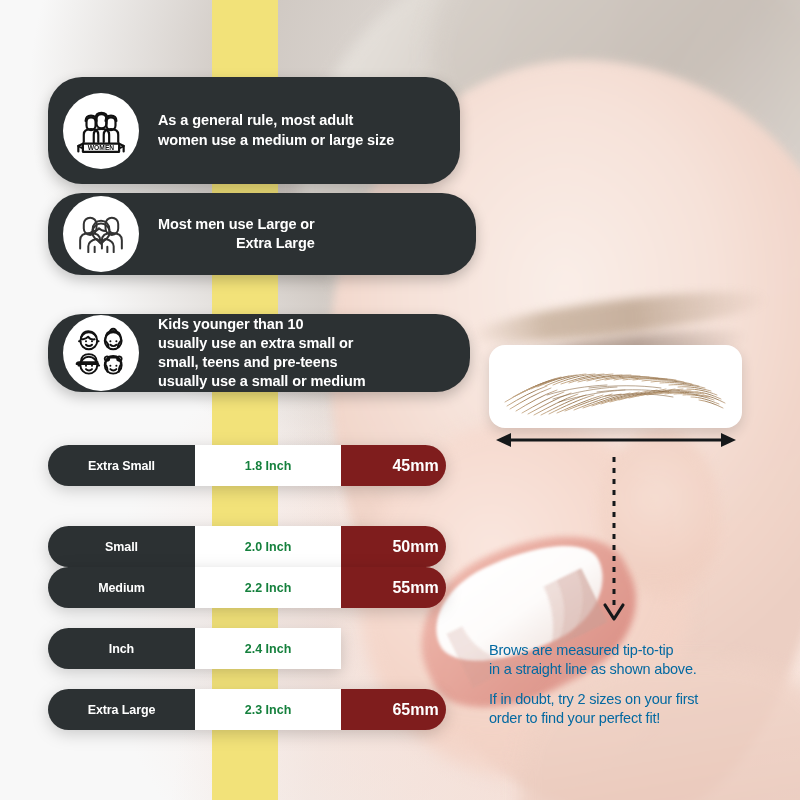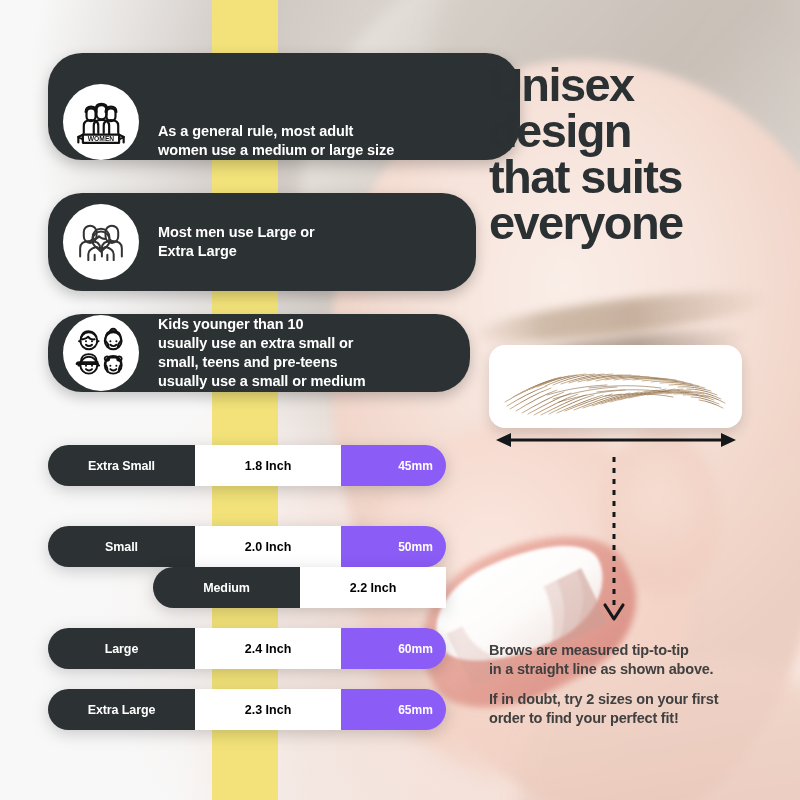--- a/index.html
+++ b/index.html
@@ -138,28 +138,28 @@
     flex:0 0 147px;
     background:#2c3133;
     border-radius:23px 0 0 23px;
     color:#fff;font-size:12.5px;font-weight:bold;
     display:flex;align-items:center;justify-content:center;
     letter-spacing:-.1px;
   }
   .cell-inch{
     flex:0 0 146px;
     background:#ffffff;
-    color:#000000;font-size:12.5px;font-weight:bold;
+    color:#15803d;font-size:12.5px;font-weight:bold;
     display:flex;align-items:center;justify-content:center;
   }
   .cell-mm{
     flex:1 1 auto;
-    background:#8b5cf6;
+    background:#7f1d1d;
     border-radius:0 23px 23px 0;
-    color:#fff;font-size:12px;font-weight:bold;
+    color:#fff;font-size:16px;font-weight:bold;
     display:flex;align-items:center;justify-content:center;padding-left:44px;
   }
 
   
   .headline{
     position:absolute;left:489px;top:62px;width:300px;
     color:#2b3133;
     font-size:47px;
     font-weight:bold;
     line-height:.98;
@@ -170,21 +170,21 @@
     position:absolute;left:489px;top:345px;width:253px;height:83px;
     background:#ffffff;border-radius:16px;
     box-shadow:0 5px 13px rgba(0,0,0,.14);
     overflow:hidden;
   }
   .brow-card svg{display:block;}
   .measure-arrow{position:absolute;left:494px;top:430px;width:244px;height:20px;}
   .dash-arrow{position:absolute;left:585px;top:455px;width:60px;height:170px;}
   .note{
     position:absolute;left:489px;width:300px;
-    color:#404040;font-size:14.5px;font-weight:bold;line-height:1.3;
+    color:#0369a1;font-size:14.5px;font-weight:normal;line-height:1.3;
     letter-spacing:-.2px;white-space:pre-line;
   }
   .note-1{top:641px;}
   .note-2{top:690px;}
 </style>
 </head>
 <body>
 
 <div id="stage">
 
@@ -198,21 +198,21 @@
     <div class="bg-brow"></div>
     <div class="bg-eye"></div>
     <div class="bg-mouth"></div>
     <div class="bg-teeth"></div>
     <div class="bg-teeth-edge"></div>
     <div class="bg-neck"></div>
   </div>
 
   <div class="stripe"></div>
 
-  <div class="card" style="top:53px;width:472px;height:107px;align-items:flex-end;">
+  <div class="card" style="top:77px;width:412px;height:107px;">
     <div class="card-icon">
       <svg width="58" height="58" viewBox="0 0 64 64" fill="none" stroke="#111" stroke-width="2.4" stroke-linecap="round" stroke-linejoin="round">
 
         <path d="M16 22a5 5 0 0 1 10 0v4a5 5 0 0 1-10 0z"></path>
         <path d="M15 21c0-4 2-6 6-6s6 2 6 6"></path>
         <path d="M13 44v-8c0-4 3-6 8-6s8 2 8 6v8"></path>
 
         <path d="M38 22a5 5 0 0 1 10 0v4a5 5 0 0 1-10 0z"></path>
         <path d="M37 21c0-4 2-6 6-6s6 2 6 6"></path>
         <path d="M35 44v-8c0-4 3-6 8-6s8 2 8 6v8"></path>
@@ -224,21 +224,21 @@
         <path d="M12 46h40v9H12z"></path>
         <path d="M12 46l-5 2.5 5 2.5M52 46l5 2.5-5 2.5"></path>
         <path d="M7 48.5v6M57 48.5v6"></path>
         <text x="32" y="53.2" font-family="Liberation Sans, sans-serif" font-size="7.4" font-weight="bold" fill="#111" stroke="none" text-anchor="middle">WOMEN</text>
       </svg>
     </div>
     <div class="card-text">As a general rule, most adult
 women use a medium or large size</div>
   </div>
 
-  <div class="card" style="top:193px;width:428px;height:98px;">
+  <div class="card" style="top:193px;width:428px;height:82px;text-align:right;">
     <div class="card-icon">
       <svg width="58" height="58" viewBox="0 0 64 64" fill="none" stroke="#333" stroke-width="2.2" stroke-linecap="round" stroke-linejoin="round">
 
         <path d="M13 21a7 7 0 0 1 14 0v5a7 7 0 0 1-14 0z"></path>
         <path d="M9 48v-9c0-5 4-8 11-8s11 3 11 8"></path>
 
         <path d="M37 21a7 7 0 0 1 14 0v5a7 7 0 0 1-14 0z"></path>
         <path d="M33 48v-9c0-5 4-8 11-8s11 3 11 8v9"></path>
 
         <circle cx="32" cy="30" r="9.5"></circle>
@@ -315,36 +315,32 @@
     <div class="cell-mm">45mm</div>
   </div>
   <div class="size-row" style="top:526px;">
     <div class="cell-name">Small</div>
     <div class="cell-inch">2.0 Inch</div>
     <div class="cell-mm">50mm</div>
   </div>
   <div class="size-row" style="top:567px;justify-content:flex-end;">
     <div class="cell-name">Medium</div>
     <div class="cell-inch">2.2 Inch</div>
+    <div class="cell-mm">55mm</div>
   </div>
   <div class="size-row" style="top:628px;">
-    <div class="cell-name">Large</div>
+    <div class="cell-name">Inch</div>
     <div class="cell-inch">2.4 Inch</div>
-    <div class="cell-mm">60mm</div>
   </div>
   <div class="size-row" style="top:689px;">
     <div class="cell-name">Extra Large</div>
     <div class="cell-inch">2.3 Inch</div>
     <div class="cell-mm">65mm</div>
   </div>
 
-  <div class="headline">Unisex
-design
-that suits
-everyone</div>
 
   <div class="brow-card">
     <svg width="253" height="83" viewBox="0 0 253 83">
       <defs>
         <linearGradient id="hairg" x1="0" y1="0" x2="1" y2="0">
           <stop offset="0" stop-color="#c9ad8c"></stop>
           <stop offset="0.3" stop-color="#a8865e"></stop>
           <stop offset="0.6" stop-color="#96754f"></stop>
           <stop offset="1" stop-color="#c6ab8d"></stop>
         </linearGradient>

